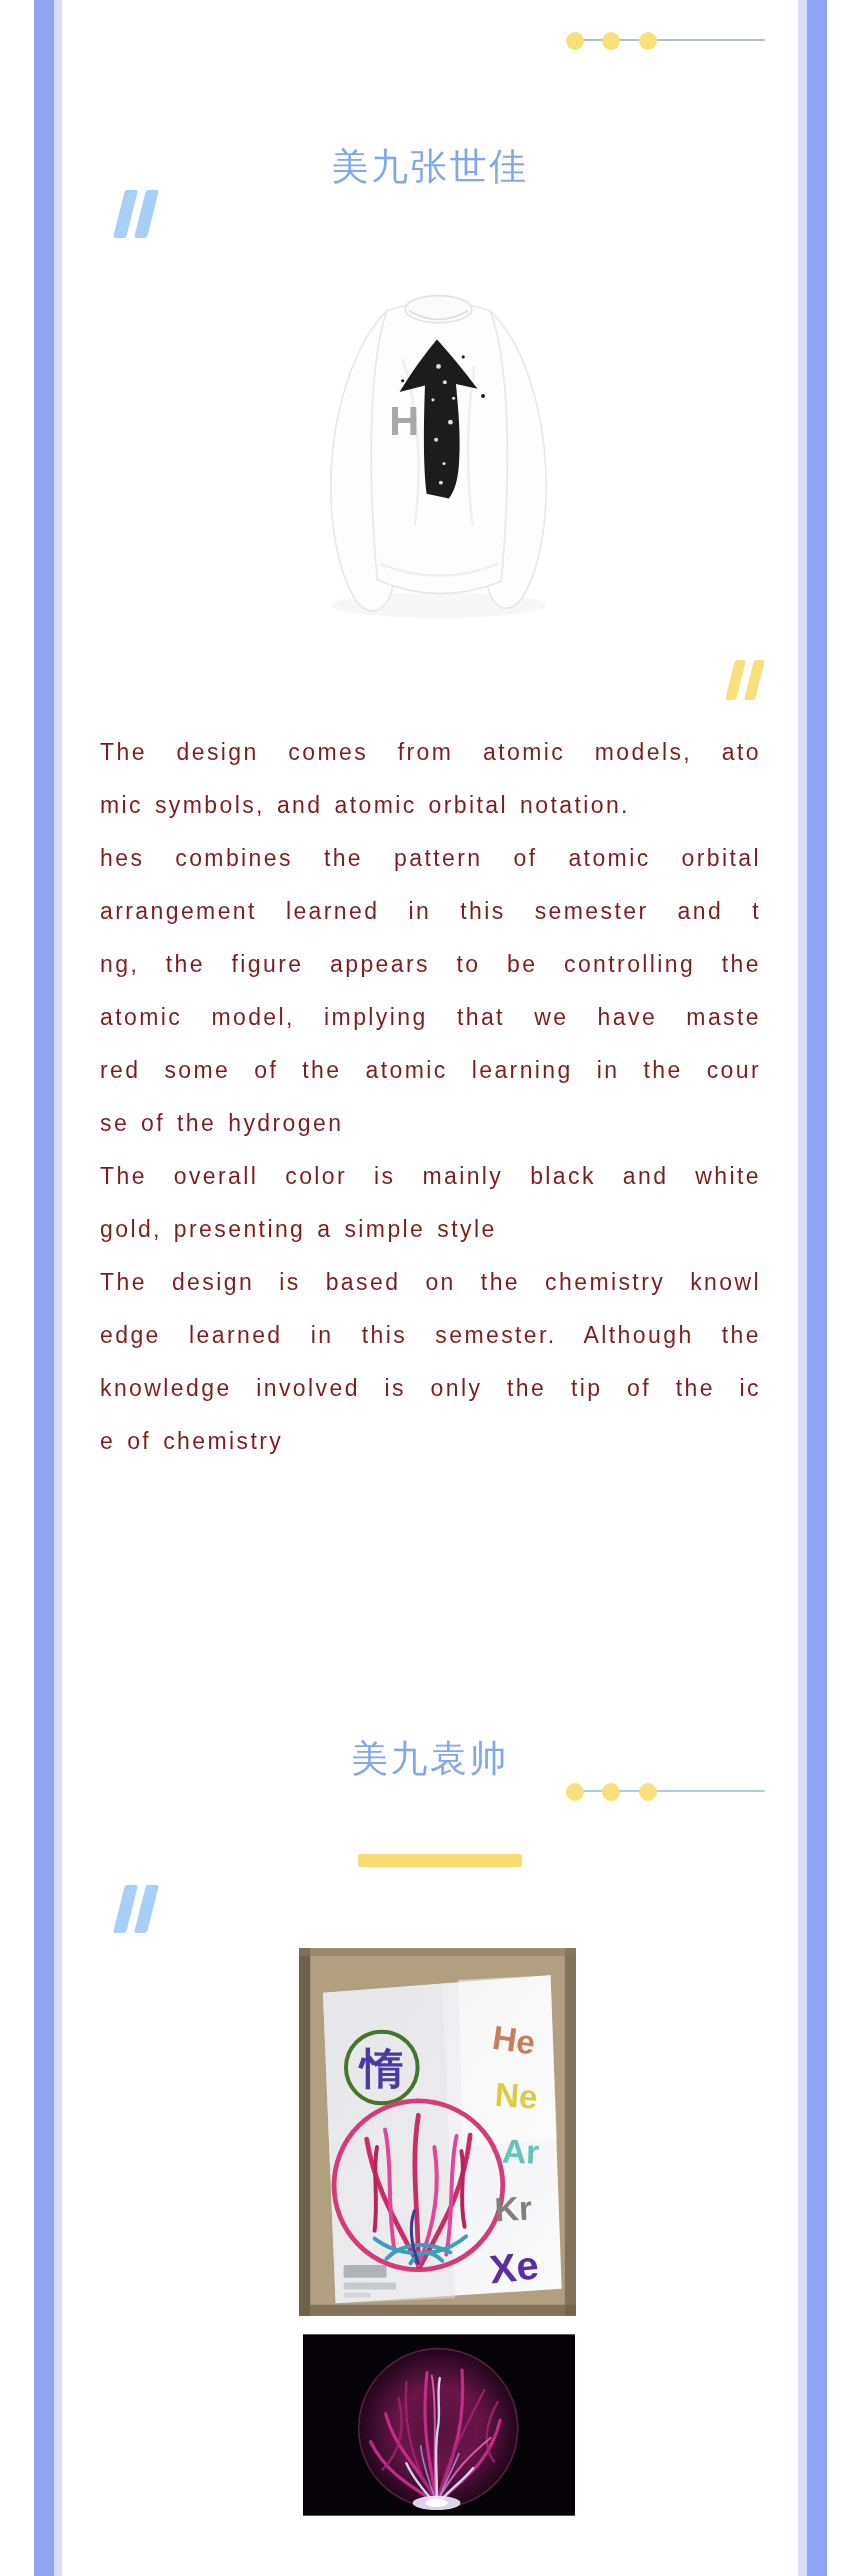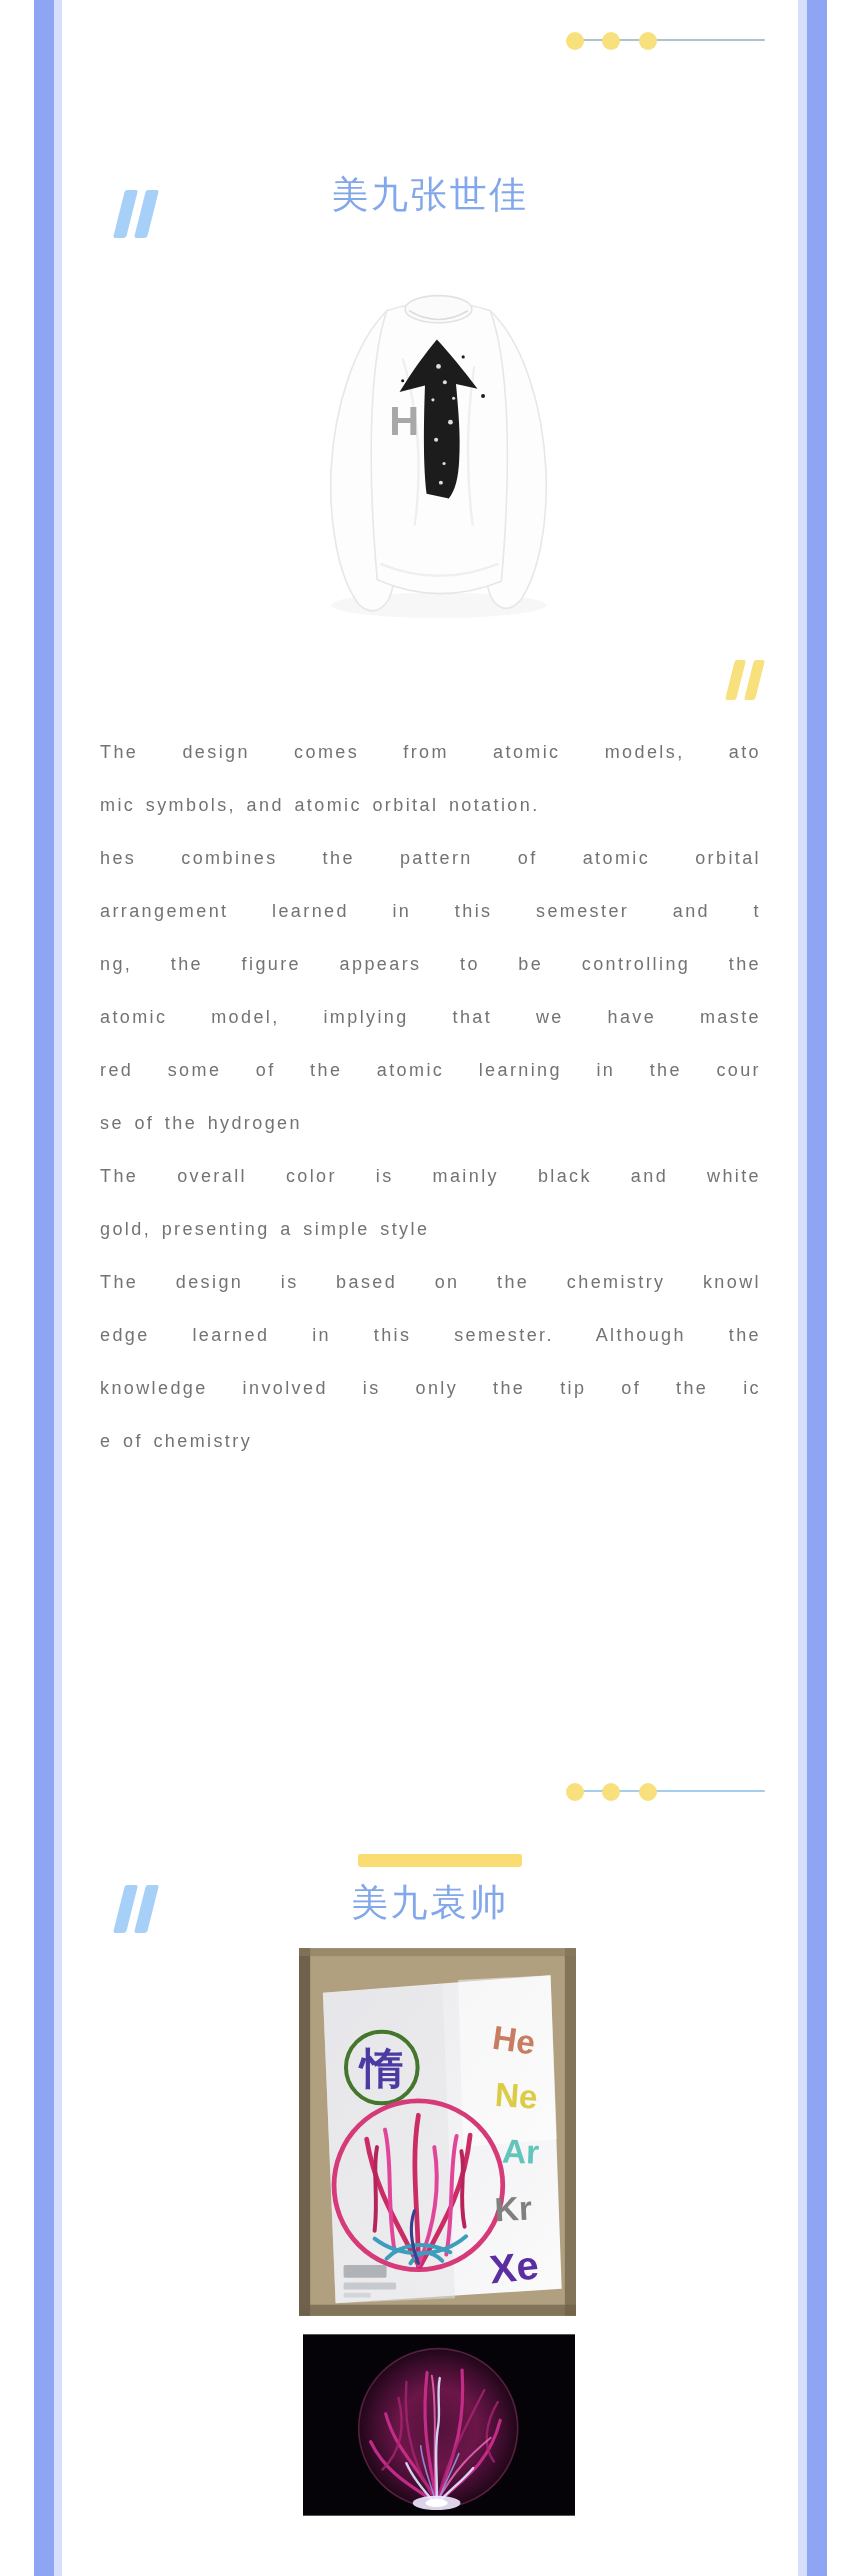--- a/index.html
+++ b/index.html
@@ -14,41 +14,41 @@
   .frame-bar.right-inner{left:798px;width:8.8px;background:#d7defc;}
   .frame-bar.right-main{left:807px;width:20px;background:#8ea5f3;}
   
   .divider-line{position:absolute;height:2.4px;border-radius:1.6px;}
   #divider1-line{left:569px;top:39px;width:196px;background:#abc3c9;}
   #divider2-line{left:569px;top:1790px;width:196px;background:#a5cdf2;}
   .divider-dot{position:absolute;width:18.3px;height:18.3px;border-radius:50%;background:#f8e07d;}
   
   .section-title{
     position:absolute;left:62px;width:736px;text-align:center;
-    font-size:37px;letter-spacing:2.4px;color:#82a7ea;font-weight:400;z-index:2;margin-top:28px;
+    font-size:37px;letter-spacing:2.4px;color:#82a7ea;font-weight:400;z-index:2;
   }
   #title1{top:142px;}
-  #title2{top:1850px;text-align:center;}
+  #title2{top:1734px;text-align:center;}
   #title2-underline{
     position:absolute;left:358px;top:1854px;width:164px;height:12.7px;
     background:#f9dd72;border-radius:2.4px;z-index:1;
   }
   
   .quote{position:absolute;display:flex;gap:8px;}
   .quote .bar{display:block;width:12.7px;height:48px;border-radius:2.4px;transform:skewX(-14deg);}
   #quote1{left:119px;top:190px;}
   #quote2{left:119px;top:1885px;}
   #quote1 .bar,#quote2 .bar{background:#a6d0f7;}
   #quote-yellow{left:730px;top:660px;}
   #quote-yellow .bar{background:#f8e07c;width:11px;height:40px;}
   
   #body-text{position:absolute;left:100px;top:726px;width:661px;}
   .body-line{
-    height:53px;line-height:53px;font-size:18px;letter-spacing:2.4px;word-spacing:3.2px;
-    color:#737373;overflow:hidden;text-align:left;white-space:normal;
+    height:53px;line-height:53px;font-size:23px;letter-spacing:2.4px;word-spacing:3.2px;
+    color:#7f1d1d;overflow:hidden;text-align:left;white-space:normal;
   }
   .body-line.fill{text-align:justify;text-align-last:justify;}
   
   .figure{position:absolute;}
   #fig-shirt{left:307px;top:263px;width:263px;height:374px;}
   #fig-poster{left:299px;top:1948px;width:277px;height:368px;}
   #fig-plasma{left:303px;top:2334px;width:272px;height:182px;}
   .figure svg{display:block;width:100%;height:100%;}
 </style>
 </head>

